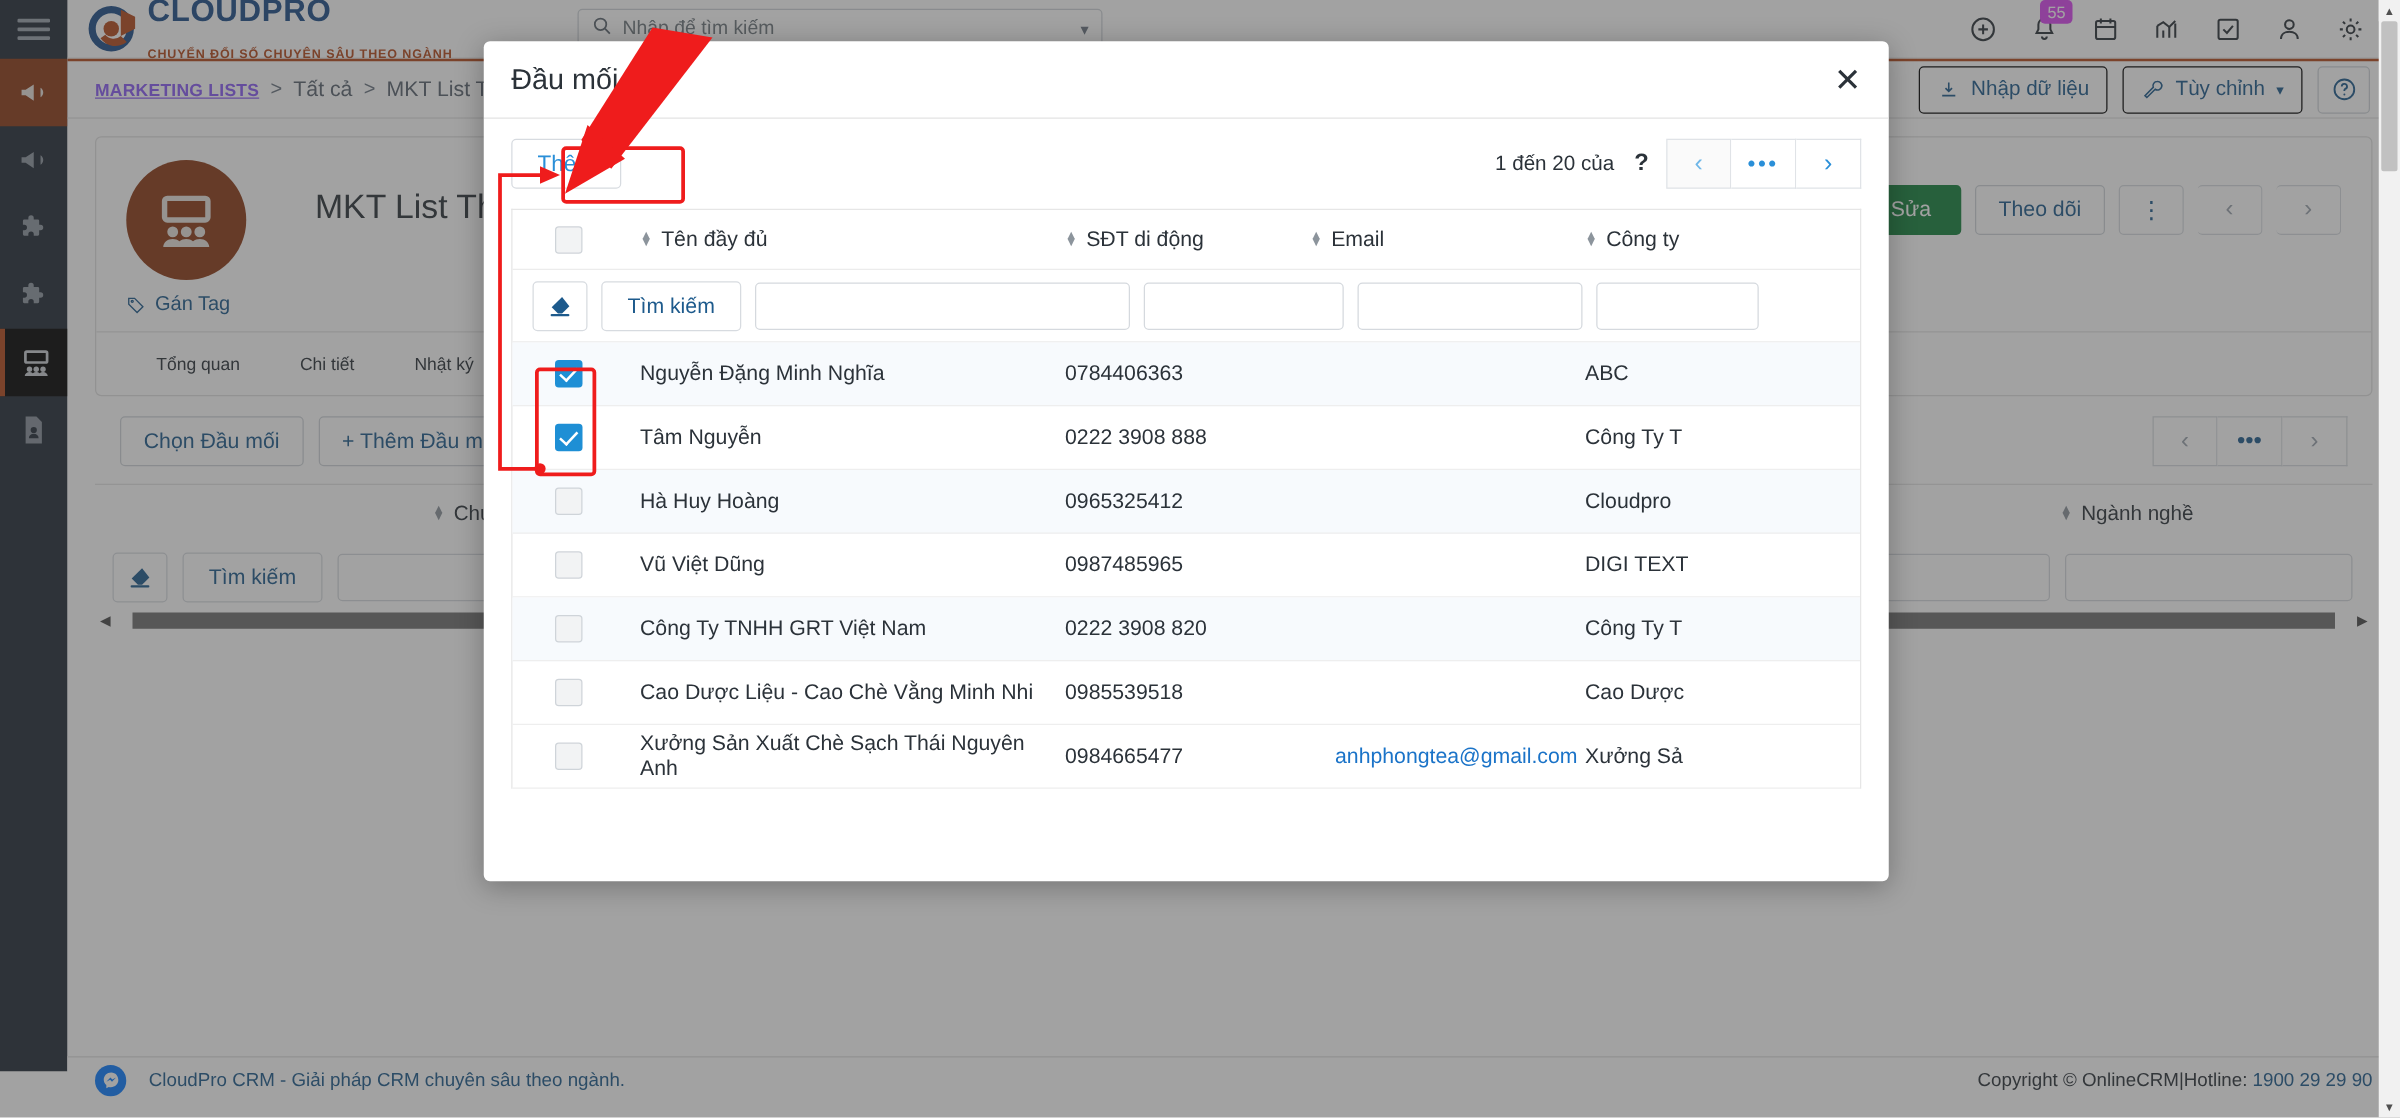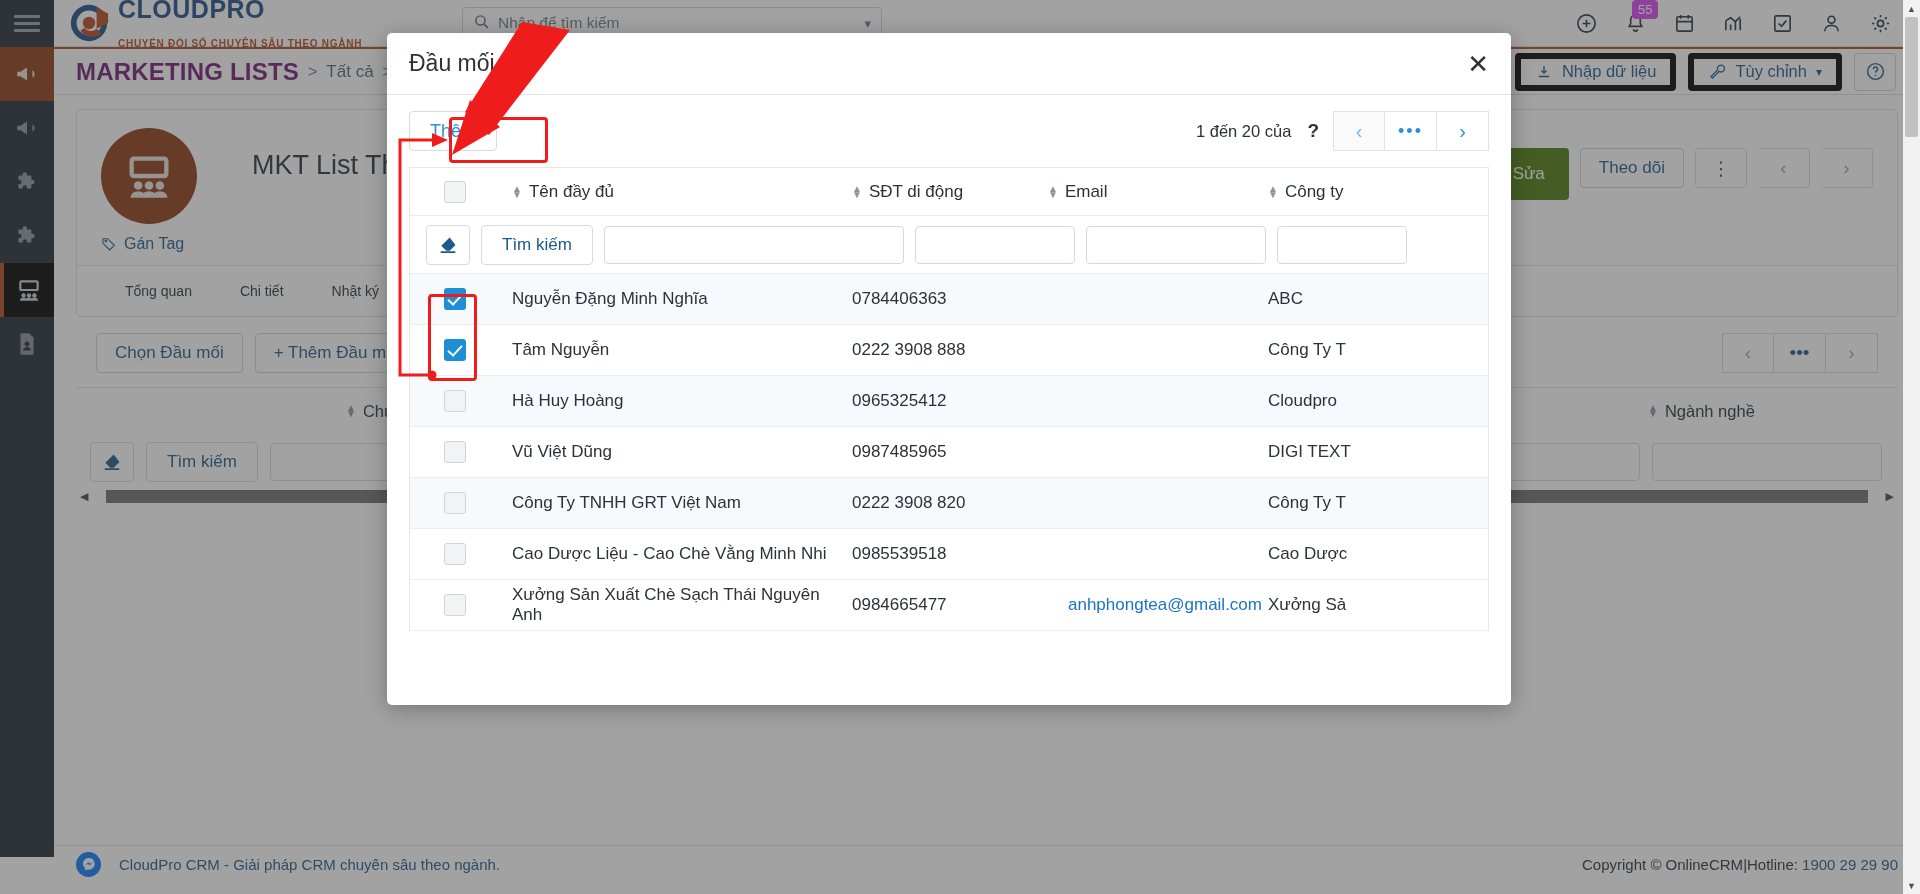--- a/index.html
+++ b/index.html
@@ -65,26 +65,26 @@
     position: absolute; top: -12px; left: 8px; background: #d946ef; color: #fff;
     font-size: 13px; border-radius: 4px; padding: 1px 6px; line-height: 17px; font-weight: 500;
   }
 
   
   .crumbbar {
     position: absolute; left: 54px; top: 47px; right: 0; height: 48px;
     background: #fff; border-top: 2px solid #b4491c; border-bottom: 1px solid #dcdcdc;
     display: flex; align-items: center; padding-left: 22px;
   }
-  .crumb-main { font-size: 24px; font-weight: bold; color: #701a75; letter-spacing: .2px; }
+  .crumb-main { font-size: 14px; font-weight: bold; color: #8b5cf6; letter-spacing: .2px; text-decoration: underline; }
   .crumb-sep { color: #6b7682; margin: 0 9px; font-size: 16px; }
   .crumb { font-size: 17px; color: #5a6470; }
   .crumb-actions { margin-left: auto; display: flex; align-items: center; gap: 12px; padding-right: 24px; }
   .btn-o {
-    border: 6px solid #000000; border-radius: 4px; height: 38px; padding: 0 14px;
+    border: 1px solid #000000; border-radius: 4px; height: 38px; padding: 0 14px;
     display: flex; align-items: center; gap: 9px; color: #1d5a8c; font-size: 16.5px; background: #fff;
   }
   .btn-o svg { width: 18px; height: 18px; stroke: #1d5a8c; fill: none; stroke-width: 1.7; }
   .btn-help {
     border: 1px solid #cfd4d9; border-radius: 4px; height: 38px; width: 42px;
     display: flex; align-items: center; justify-content: center; background: #fff;
   }
 
   
   .page {
@@ -398,21 +398,21 @@
             <div class="gantag">
               <svg viewBox="0 0 24 24">
                   <path d="M3 11V4h7l10 10-7 7z"></path>
                   <circle cx="7.2" cy="7.6" r="1.2"></circle>
                 </svg>
               <span>Gán Tag</span>
             </div>
           </div>
           <div class="hero-title">MKT List Tháng 10</div>
           <div style="margin-left:auto;display:flex;gap:11px;margin-top:20px;">
-            <div style="background:#4d7c0f;color:#fff;height:52px;padding:0 24px;display:flex;align-items:center;border-radius:4px;font-size:17px;">Sửa</div>
+            <div style="background:#15803d;color:#fff;height:40px;padding:0 24px;display:flex;align-items:center;border-radius:4px;font-size:17px;">Sửa</div>
             <div class="tool-btn">
               <span>Theo dõi</span>
             </div>
             <div class="pg-btn" style="border-radius:4px;">⋮</div>
             <div class="pg-btn" style="border-radius:4px;color:#9aa3ad;">‹</div>
             <div class="pg-btn" style="border-radius:4px;color:#9aa3ad;">›</div>
           </div>
         </div>
         <div class="tabs">
           <div class="tab">Tổng quan</div>

